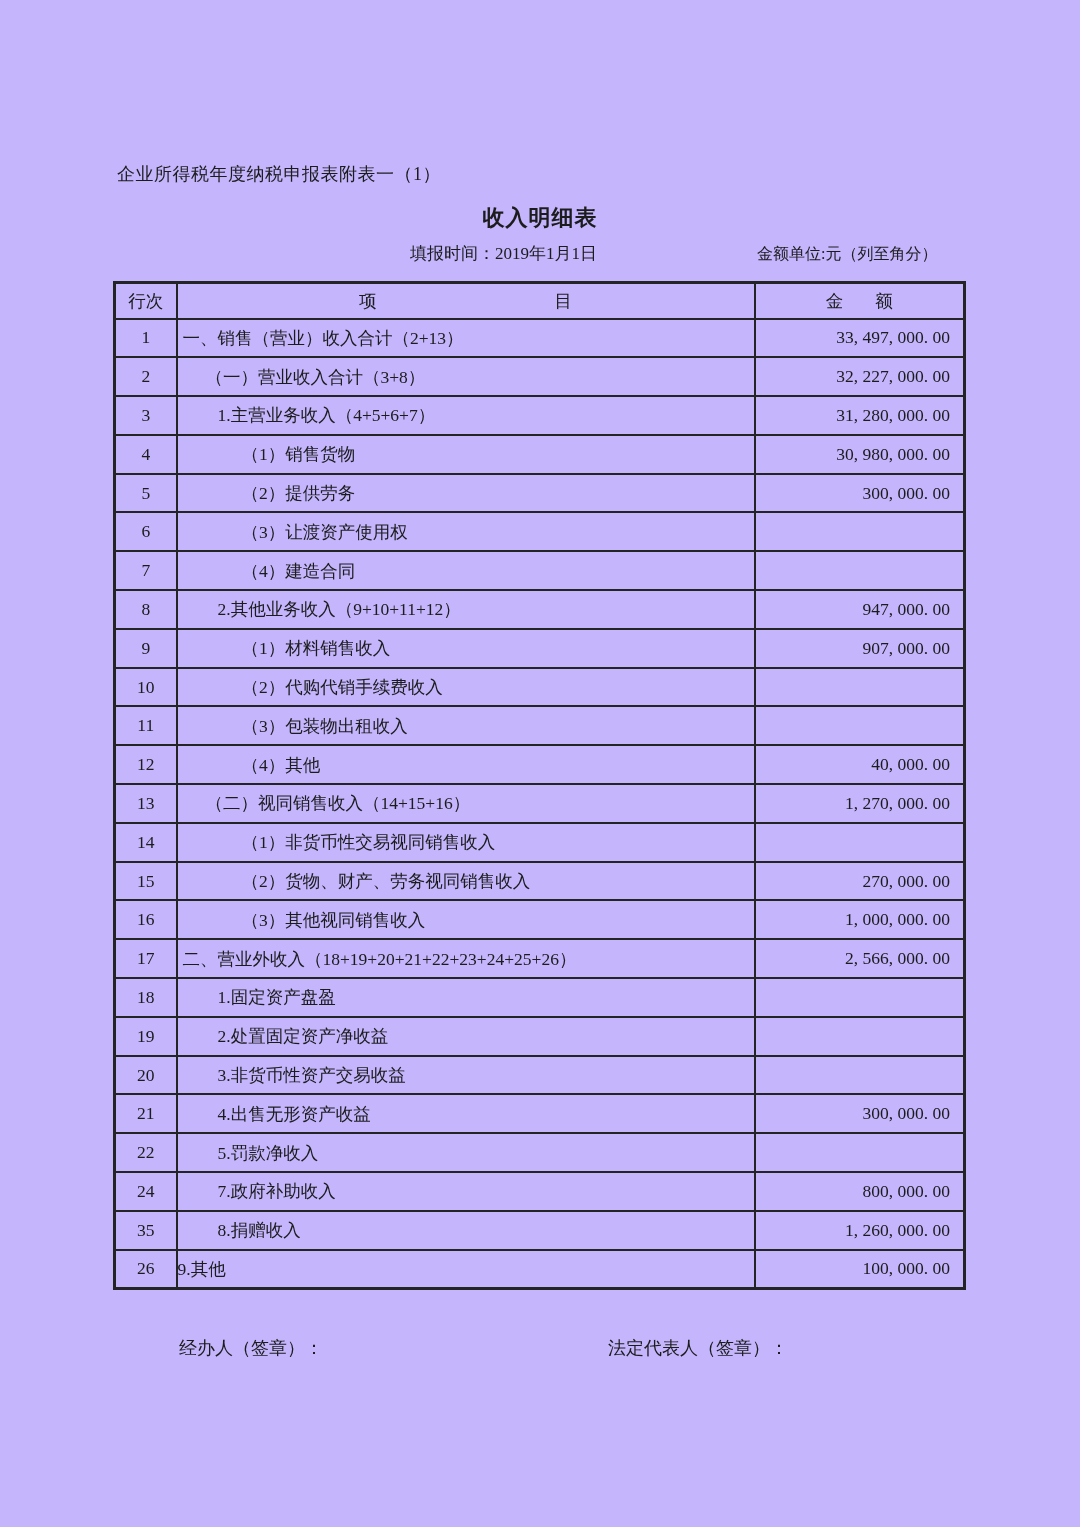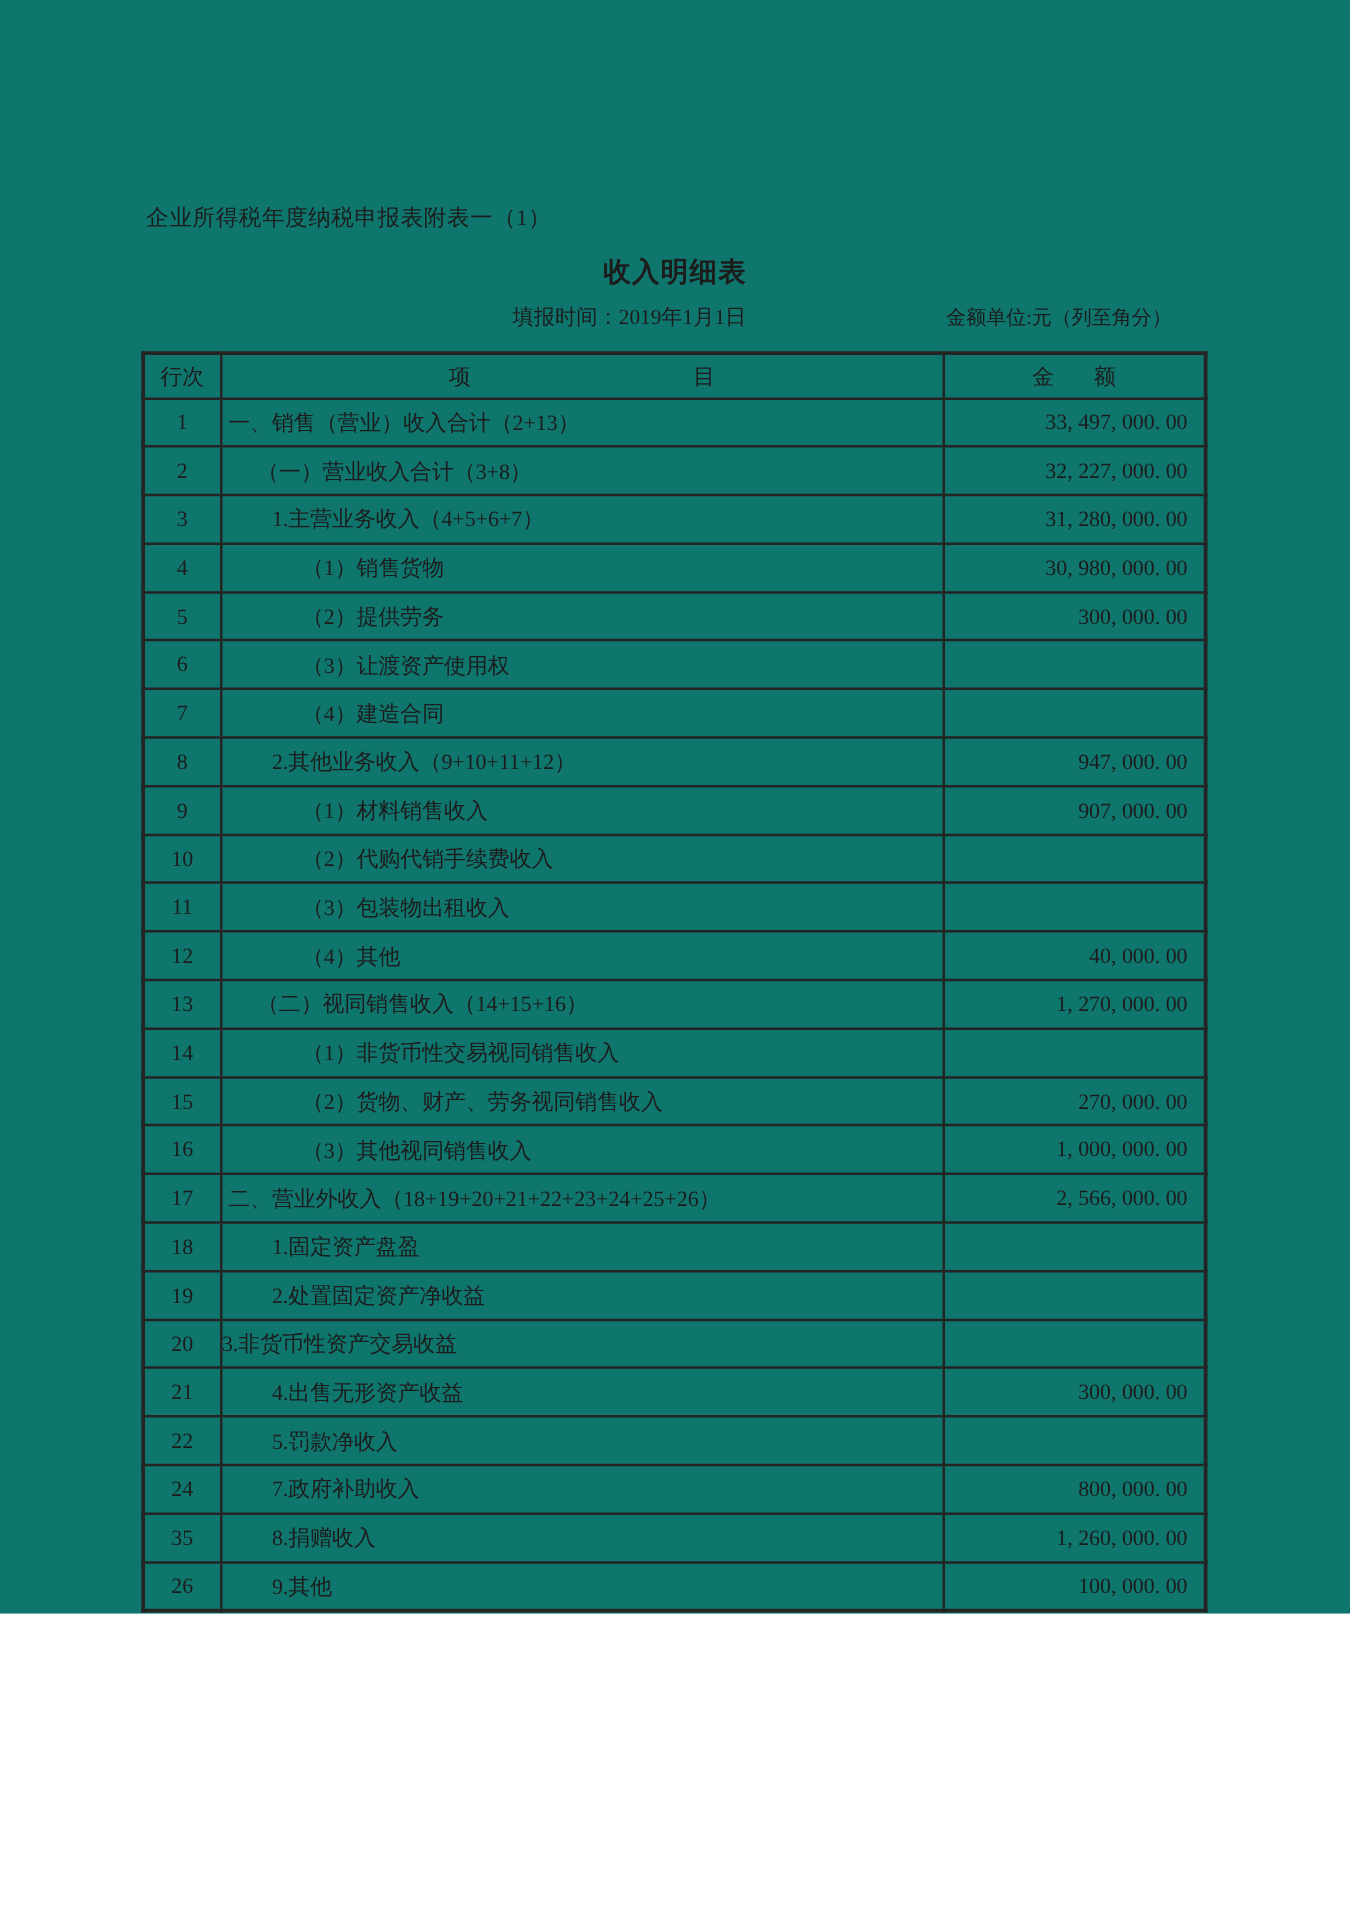--- a/index.html
+++ b/index.html
@@ -4,22 +4,22 @@
 <style>
   * { margin: 0; padding: 0; box-sizing: border-box; }
   html, body { background: #ffffff; }
   body {
     font-family: "Liberation Serif", "DejaVu Serif", serif;
     color: #1c1c1c;
   }
   .page {
     position: relative;
     width: 1080px;
-    height: 1291px;
-    background: #0f766e;
+    height: 1527px;
+    background: #c4b5fd;
     margin: 0 auto;
     overflow: hidden;
   }
   .form-label {
     position: absolute;
     left: 117px;
     top: 162px;
     font-size: 18px;
     letter-spacing: 0.5px;
     white-space: nowrap;
@@ -239,21 +239,21 @@
       <td class="cell-item" style="padding-left: 40px;">1.固定资产盘盈</td>
       <td class="cell-amount"></td>
     </tr>
         <tr class="data-row">
       <td class="cell-no">19</td>
       <td class="cell-item" style="padding-left: 40px;">2.处置固定资产净收益</td>
       <td class="cell-amount"></td>
     </tr>
         <tr class="data-row">
       <td class="cell-no">20</td>
-      <td class="cell-item" style=" font-family: Liberation Serif, serif;">3.非货币性资产交易收益</td>
+      <td class="cell-item" style="padding-left: 40px; font-family: Liberation Serif, serif;">3.非货币性资产交易收益</td>
       <td class="cell-amount"></td>
     </tr>
         <tr class="data-row">
       <td class="cell-no">21</td>
       <td class="cell-item" style="padding-left: 40px;">4.出售无形资产收益</td>
       <td class="cell-amount">300, 000. 00</td>
     </tr>
         <tr class="data-row">
       <td class="cell-no">22</td>
       <td class="cell-item" style="padding-left: 40px;">5.罚款净收入</td>
@@ -264,21 +264,21 @@
       <td class="cell-item" style="padding-left: 40px;">7.政府补助收入</td>
       <td class="cell-amount">800, 000. 00</td>
     </tr>
         <tr class="data-row">
       <td class="cell-no">35</td>
       <td class="cell-item" style="padding-left: 40px;">8.捐赠收入</td>
       <td class="cell-amount">1, 260, 000. 00</td>
     </tr>
         <tr class="data-row">
       <td class="cell-no">26</td>
-      <td class="cell-item" style="padding-left: 40px; margin-top: 14px;">9.其他</td>
+      <td class="cell-item" style=" margin-top: 14px;">9.其他</td>
       <td class="cell-amount">100, 000. 00</td>
     </tr>
       </tbody>
   </table>
 
   <div class="footer-labels">
     <span class="handler-label">经办人（签章）：</span>
     <span class="legal-rep-label">法定代表人（签章）：</span>
   </div>
 

